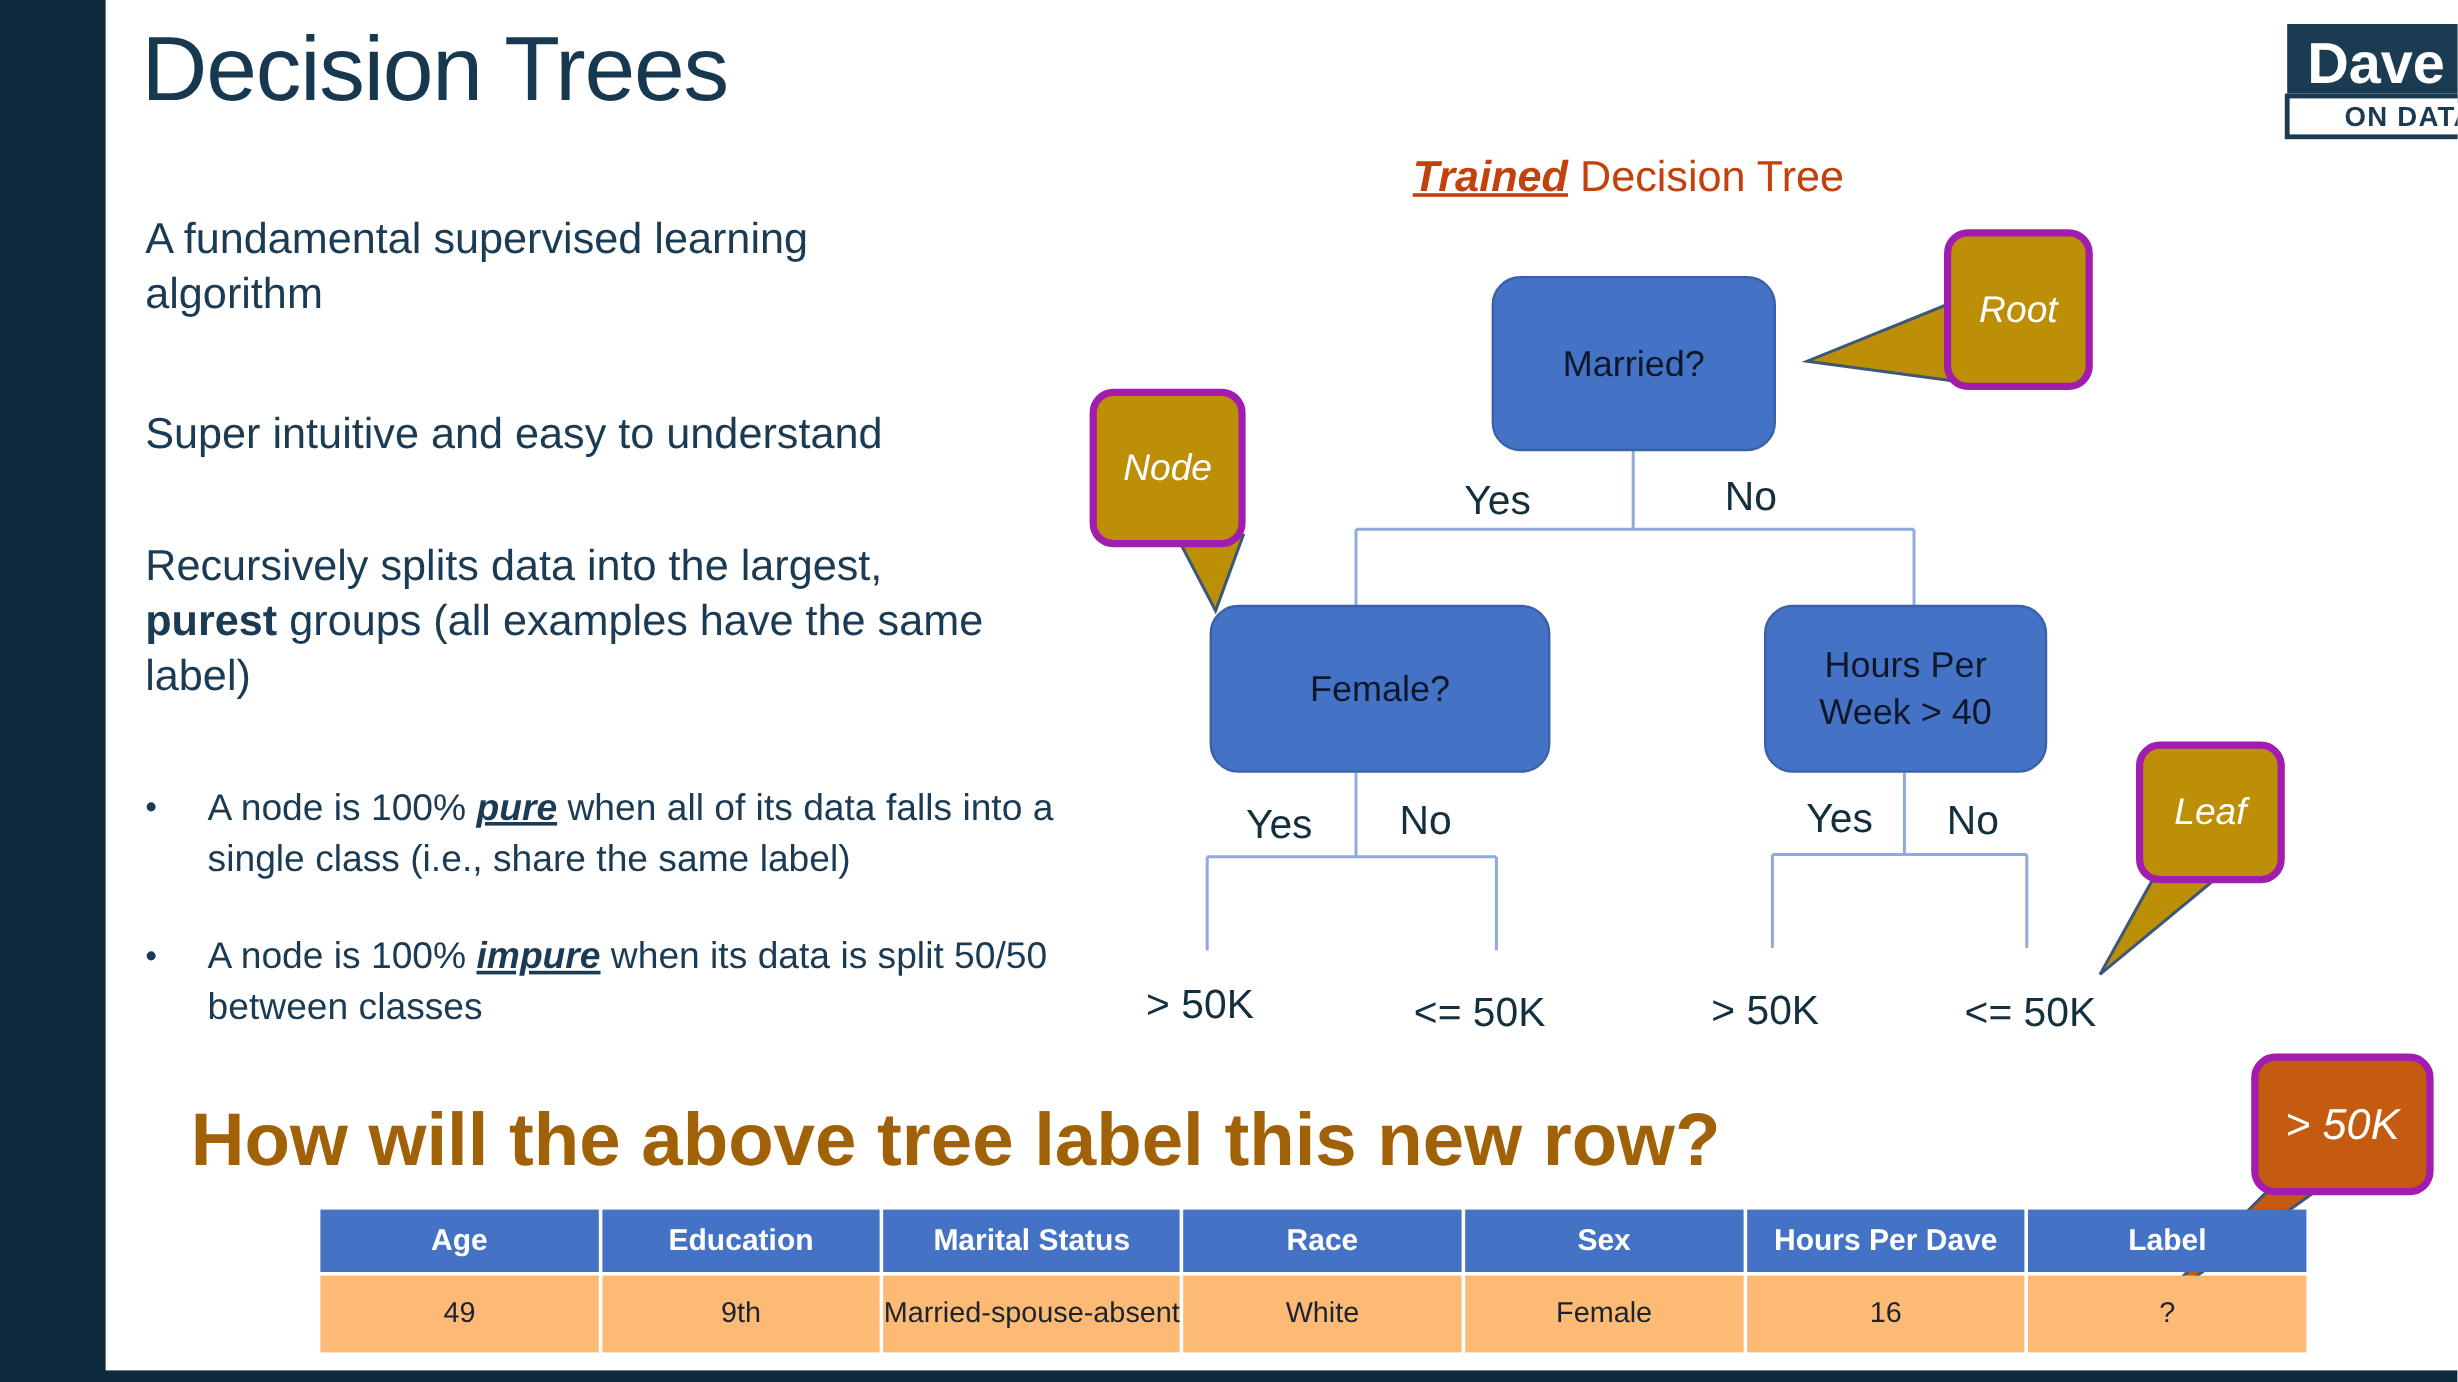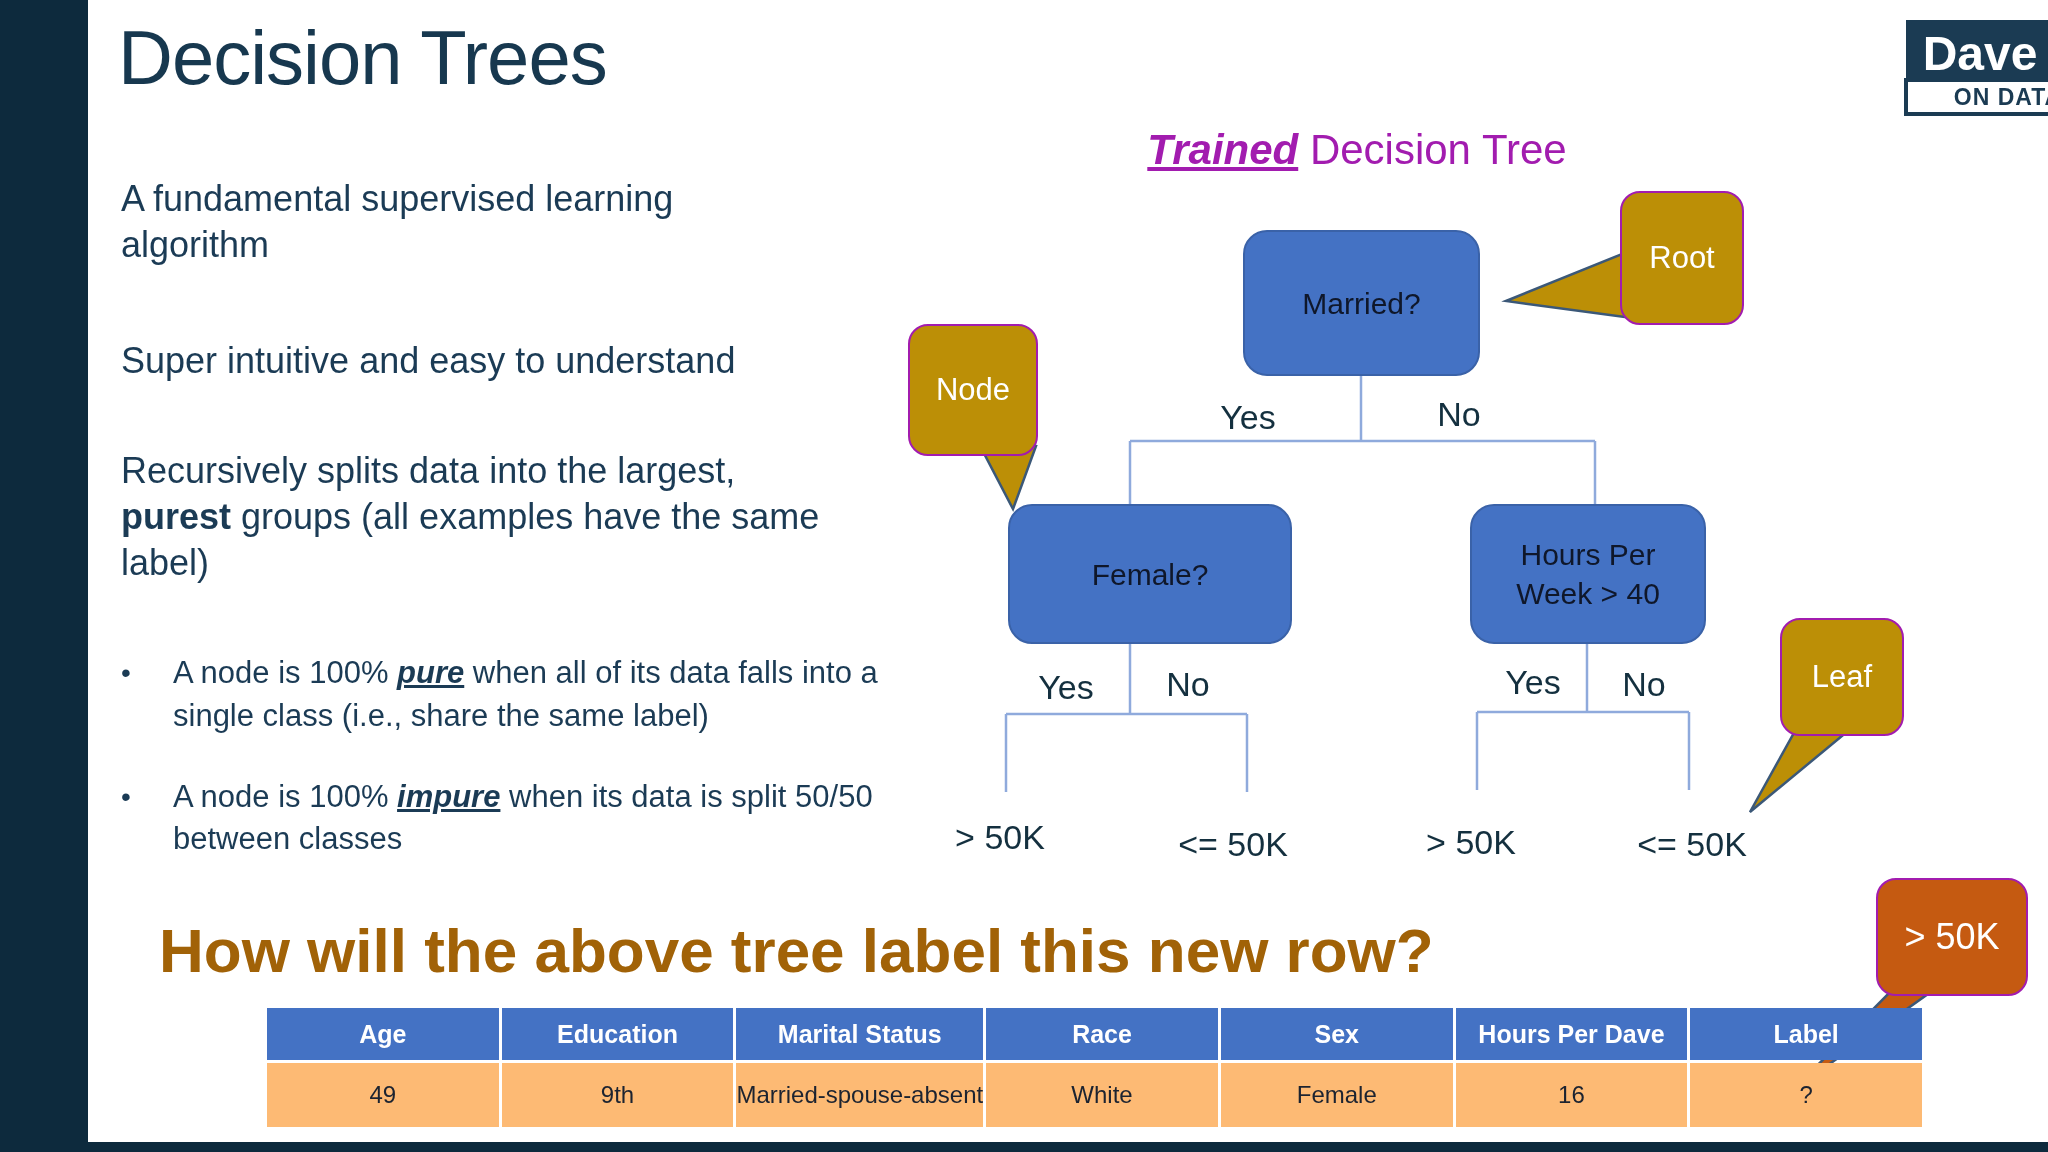--- a/index.html
+++ b/index.html
@@ -27,30 +27,30 @@
   .p1{left:121px;top:176px;width:680px;}
   .p2{left:121px;top:338px;white-space:nowrap;}
   .p3{left:121px;top:448px;width:700px;}
   .bold{font-weight:700;}
   .em-u{font-weight:700;font-style:italic;text-decoration:underline;}
   .bullets{left:121px;top:652px;width:800px;z-index:2;}
   .bullet{display:flex;margin-bottom:38px;font-size:31px;line-height:1.38;color:#1B3B55;}
   .bullet .dot{width:52px;flex:0 0 52px;font-size:28px;padding-top:2px;}
 
   
-  .tree-heading{left:1097px;top:126px;width:520px;text-align:center;font-size:42px;color:#a21caf;z-index:2;white-space:nowrap;}
+  .tree-heading{left:1097px;top:126px;width:520px;text-align:center;font-size:36px;color:#c2410c;z-index:2;white-space:nowrap;}
   svg.overlay{position:absolute;left:0;top:0;z-index:1;pointer-events:none;}
   .tnode{background:#4472C4;border:2px solid #3A62A8;border-radius:24px;color:#0f172a;
     display:flex;align-items:center;justify-content:center;text-align:center;
     font-size:30px;line-height:1.3;z-index:2;box-sizing:border-box;}
   .tnode.root{left:1243px;top:230px;width:237px;height:146px;}
   .tnode.left{left:1008px;top:504px;width:284px;height:140px;}
   .tnode.right{left:1470px;top:504px;width:236px;height:140px;padding:0 13px;}
-  .callout{background:#BC8F06;border:2px solid #a21caf;border-radius:20px;color:#fff;
-    display:flex;align-items:center;justify-content:center;font-size:31px;z-index:2;box-sizing:border-box;}
+  .callout{background:#BC8F06;border:6px solid #a21caf;border-radius:20px;color:#fff;
+    display:flex;align-items:center;justify-content:center;font-size:31px;z-index:2;box-sizing:border-box;font-style:italic;}
   .callout.root{left:1620px;top:191px;width:124px;height:134px;}
   .callout.node{left:908px;top:324px;width:130px;height:132px;}
   .callout.leaf{left:1780px;top:618px;width:124px;height:118px;}
   .callout.pred{left:1876px;top:878px;width:152px;height:118px;background:#C55A11;font-size:36px;}
   .branch-label{font-size:34px;color:#14303F;z-index:2;transform:translateX(-50%);white-space:nowrap;}
   .leaf-label{font-size:34px;color:#14303F;z-index:2;transform:translateX(-50%);white-space:nowrap;}
 
   
   .question{left:159px;top:915px;font-size:62px;font-weight:600;color:#a16207;z-index:2;white-space:nowrap;}
   .table{left:267px;top:1008px;width:1655px;z-index:2;

